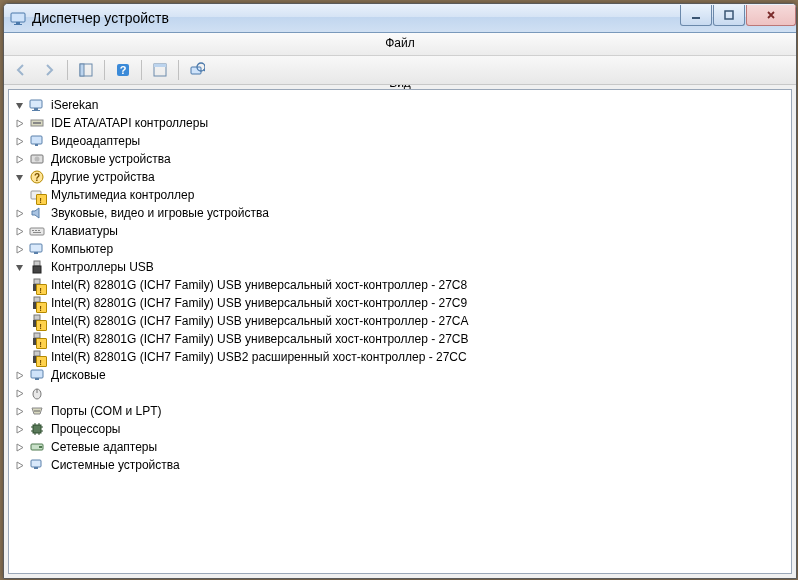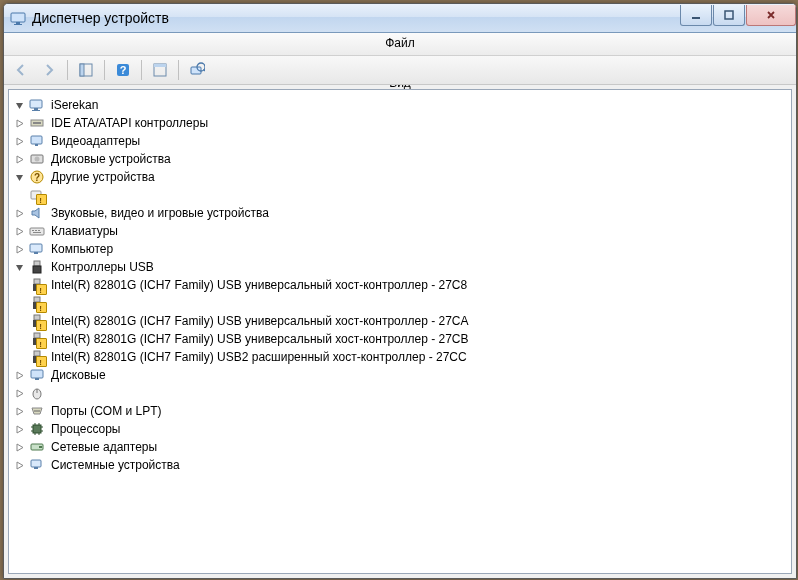--- a/index.html
+++ b/index.html
@@ -205,20 +205,21 @@
               </div>
               <ul class="children">
                 <li>
                     <div class="row">
                   <span class="exp"></span>
                   <span class="node-icon warn-overlay">
                         <svg viewBox="0 0 16 16">
                           <rect x="2" y="4" width="10" height="8" rx="1" fill="#eee" stroke="#999"></rect>
                         </svg>
                       </span>
+                  <span class="lbl">Мультимедиа контроллер</span>
                 </div>
                   </li>
               </ul>
             </li>
 
             <li>
                 <div class="row">
               <span class="exp">
                     <svg viewBox="0 0 9 9">
                       <path d="M2 1 L2 8 L8 4.5 Z" fill="none" stroke="#888"></path>
@@ -300,20 +301,21 @@
                   </li>
                 <li>
                     <div class="row">
                   <span class="exp"></span>
                   <span class="node-icon warn-overlay">
                         <svg viewBox="0 0 16 16">
                           <rect x="5" y="2" width="6" height="5" fill="#ccc" stroke="#777"></rect>
                           <rect x="4" y="7" width="8" height="7" fill="#444"></rect>
                         </svg>
                       </span>
+                  <span class="lbl">Intel(R) 82801G (ICH7 Family) USB универсальный хост-контроллер  - 27C9</span>
                 </div>
                   </li>
                 <li>
                     <div class="row">
                   <span class="exp"></span>
                   <span class="node-icon warn-overlay">
                         <svg viewBox="0 0 16 16">
                           <rect x="5" y="2" width="6" height="5" fill="#ccc" stroke="#777"></rect>
                           <rect x="4" y="7" width="8" height="7" fill="#444"></rect>
                         </svg>

